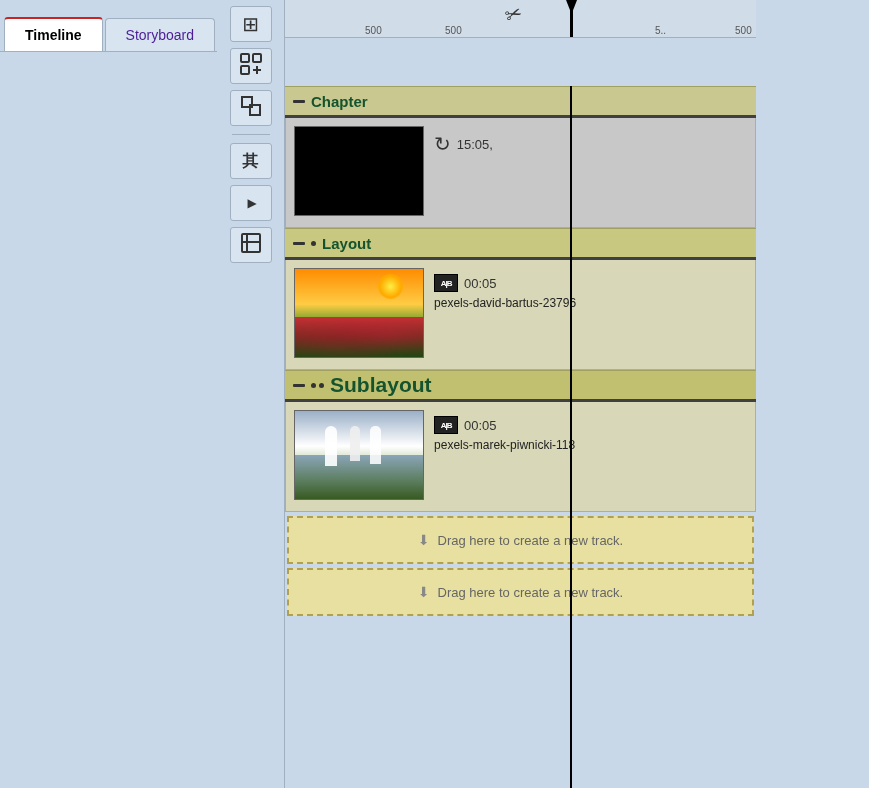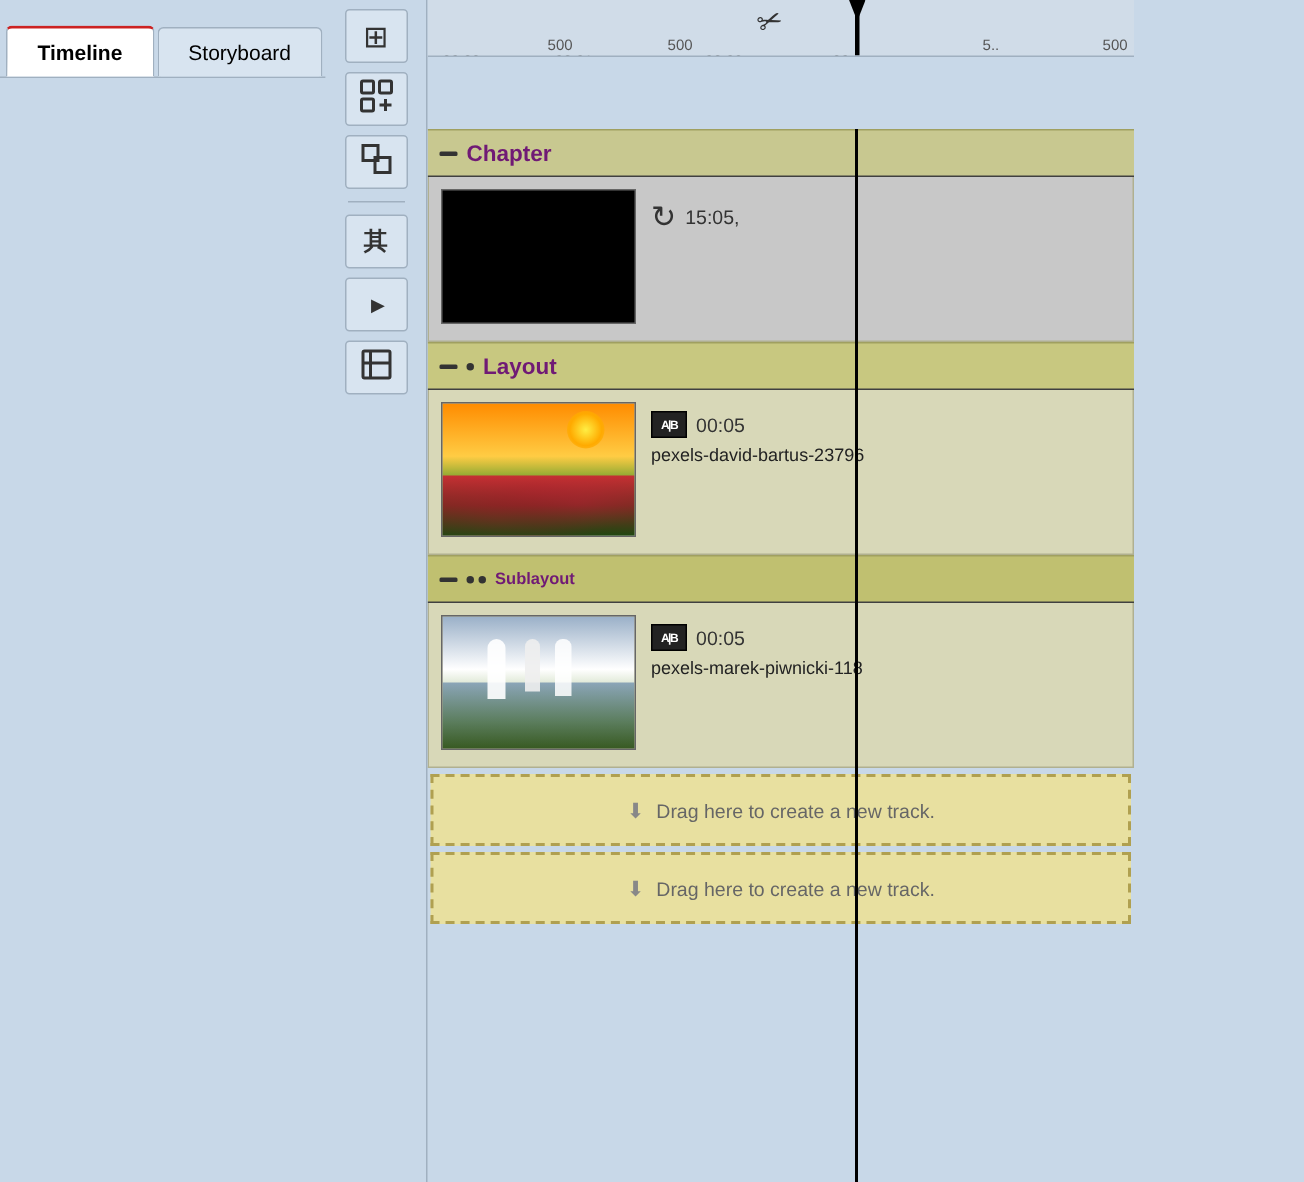--- a/index.html
+++ b/index.html
@@ -34,21 +34,21 @@
     .tab {
       padding: 8px 20px;
       border: 1px solid #a0b0c0;
       background: #d8e4f0;
       cursor: pointer;
       font-size: 14px;
       font-weight: normal;
       border-bottom: none;
       border-radius: 4px 4px 0 0;
       margin-right: 2px;
-      color: #000000;
+      color: #4c1d95;
     }
 
     .tab.active {
       background: #ffffff;
       border-top: 2px solid #cc2222;
       font-weight: bold;
       color: #000;
       z-index: 2;
     }
 
@@ -173,25 +173,25 @@
       position: relative;
     }
 
     
     .section-header {
       display: flex;
       align-items: center;
       height: 32px;
       background: #c8c890;
       border-top: 1px solid #a0a060;
-      border-bottom: 1px solid #404040;
+      border-bottom: 3px solid #404040;
       padding: 0 8px;
       font-size: 14px;
       font-weight: bold;
-      color: #701a75;
+      color: #14532d;
       gap: 6px;
     }
 
     .section-dash {
       width: 12px;
       height: 3px;
       background: #333;
       border-radius: 1px;
     }
 
@@ -463,21 +463,21 @@
             <div class="track-filename">pexels-david-bartus-23796</div>
           </div>
         </div>
 
         <div class="section-header" style="background:#c0c070;">
           <div class="section-dash"></div>
           <div style="display:flex; gap:3px; align-items:center;">
             <div class="section-dot"></div>
             <div class="section-dot"></div>
           </div>
-          <span style="font-size:11px; font-weight:bold;">Sublayout</span>
+          <span style="font-size:21px; font-weight:bold;">Sublayout</span>
         </div>
 
         <div class="track-item sublayout-track">
           <div class="track-thumbnail snowdrop-thumb">
 
             <div style="position:absolute; bottom:0; left:0; width:100%; height:50%; background: linear-gradient(180deg, #6688aa 0%, #335522 100%); opacity:0.7;"></div>
             <div style="position:absolute; top:15px; left:30px; width:12px; height:40px; background:#fff; border-radius:6px 6px 0 0; opacity:0.9;"></div>
             <div style="position:absolute; top:15px; left:55px; width:10px; height:35px; background:#eee; border-radius:5px 5px 0 0; opacity:0.9;"></div>
             <div style="position:absolute; top:15px; left:75px; width:11px; height:38px; background:#fff; border-radius:5px 5px 0 0; opacity:0.85;"></div>
           </div>

